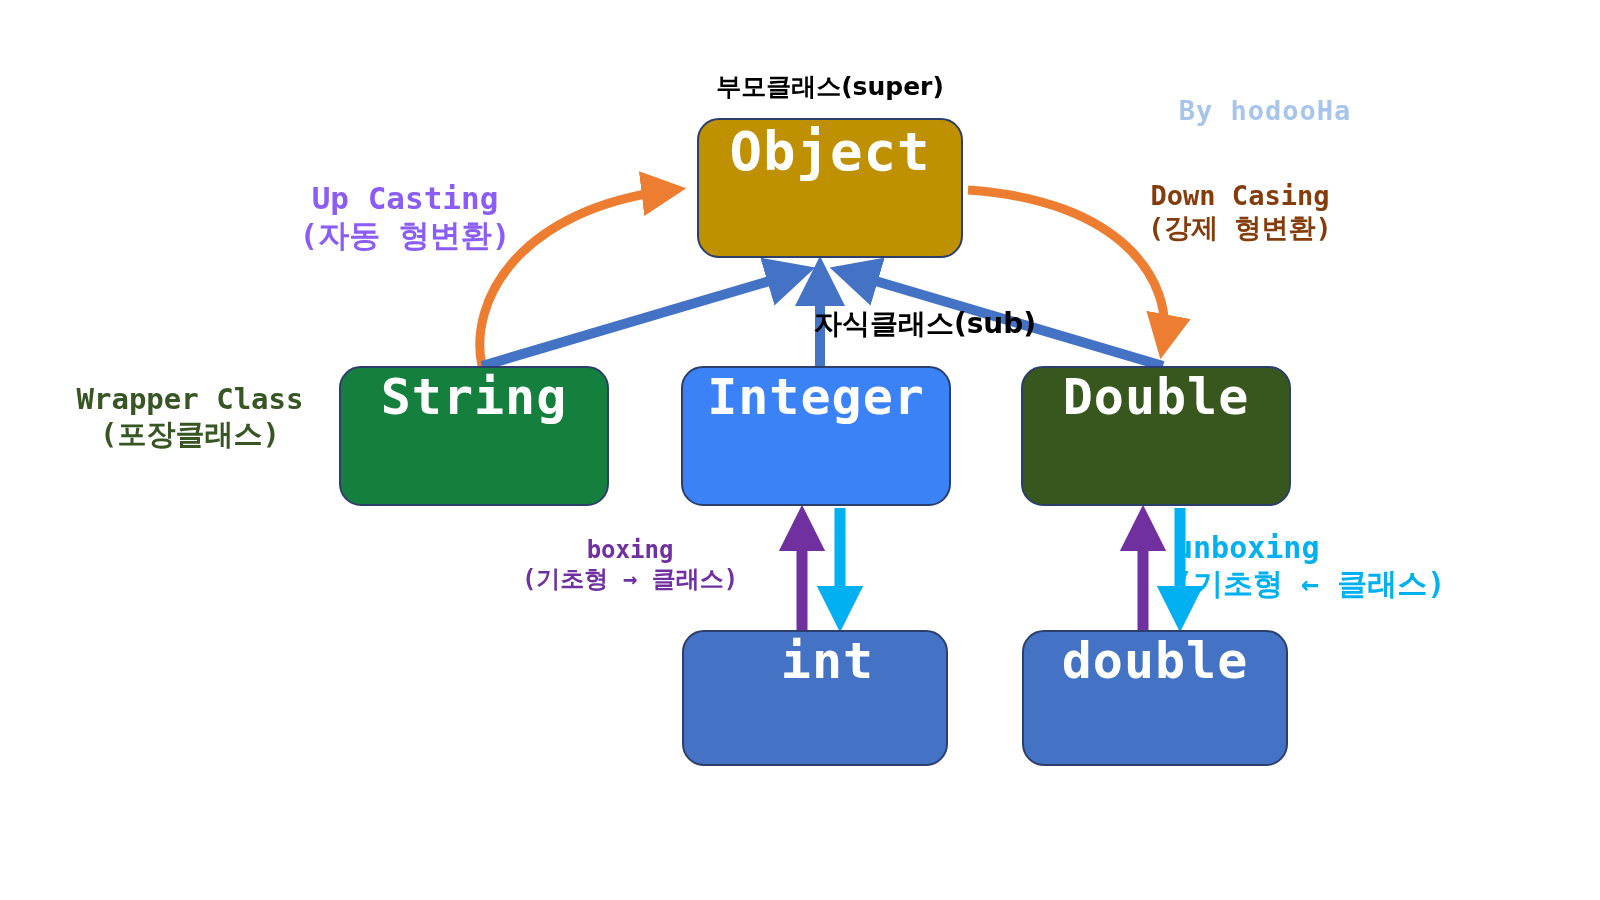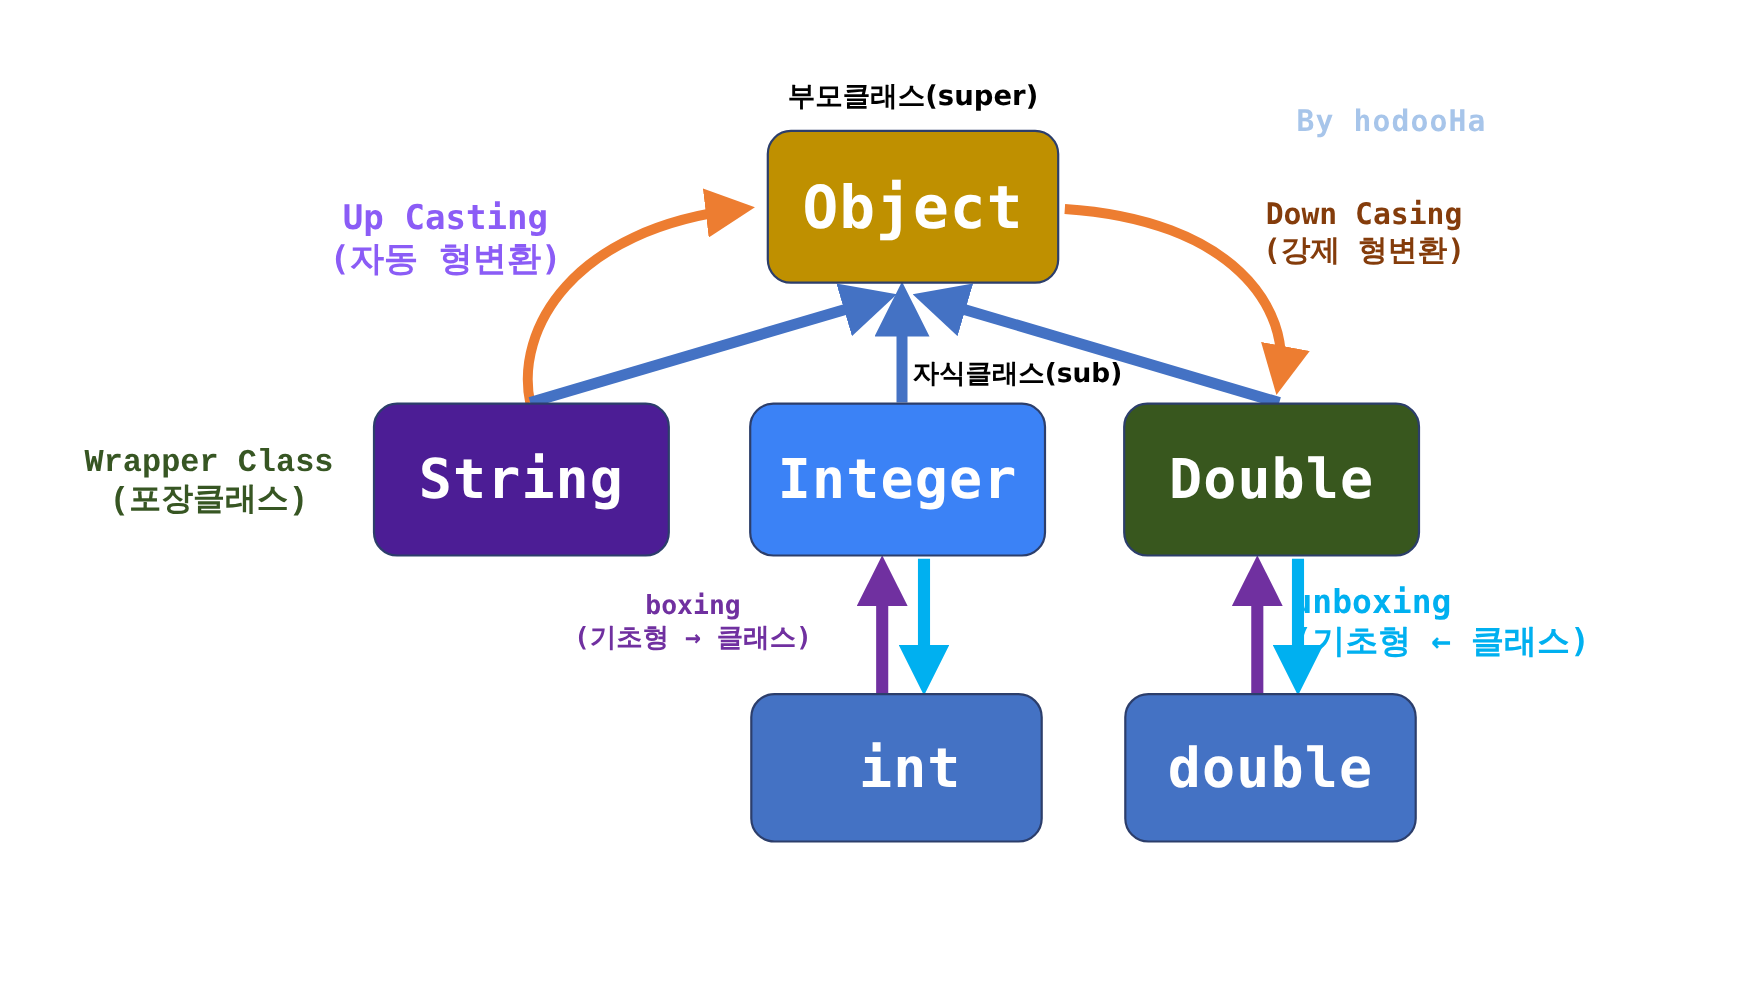--- a/index.html
+++ b/index.html
@@ -19,21 +19,21 @@
     position: absolute;
     left: 0;
     top: 0;
     width: 1600px;
     height: 900px;
     pointer-events: none;
   }
   .node {
     position: absolute;
     display: flex;
-    align-items: center;
+    align-items: flex-start;
     justify-content: center;
     border-radius: 22px;
     border: 2px solid #2c3e6b;
     color: #ffffff;
     font-family: "DejaVu Sans Mono", monospace;
     font-weight: bold;
     letter-spacing: 1px;
     box-sizing: border-box;
   }
   .node-object {
@@ -67,47 +67,46 @@
   .lbl-super {
     left: 640px;
     top: 72px;
     width: 380px;
     font-size: 25px;
     color: #000000;
     font-family: "DejaVu Sans", sans-serif;
   }
   .lbl-sub {
     left: 770px;
-    top: 325px;
+    top: 307px;
     width: 310px;
-    font-size: 24px;
+    font-size: 28px;
     color: #000000;
     font-family: "DejaVu Sans", sans-serif;
   }
   .lbl-up {
     left: 260px;
     top: 180px;
     width: 290px;
     font-size: 31px;
     color: #8b5cf6;
   }
   .lbl-down {
     left: 1090px;
     top: 180px;
     width: 300px;
     font-size: 27px;
     color: #843C0B;
   }
   .lbl-wrapperclass {
     left: 40px;
-    top: 404px;
+    top: 382px;
     width: 300px;
     font-size: 29px;
     color: #375623;
-    font-family: Liberation Mono, monospace;
   }
   .lbl-boxing {
     left: 450px;
     top: 536px;
     width: 360px;
     font-size: 24px;
     color: #7030A0;
   }
   .lbl-unboxing {
     left: 1175px;
@@ -178,21 +177,21 @@
 (자동 형변환)</div>
 
   <div class="lbl lbl-down">Down Casing
 (강제 형변환)</div>
 
   <div class="lbl lbl-sub">자식클래스(sub)</div>
 
   <div class="lbl lbl-wrapperclass">Wrapper Class
 (포장클래스)</div>
 
-  <div class="node node-wrapper" style="left:339px; background:#4c1d95;">
+  <div class="node node-wrapper" style="left:339px; background:#15803d;">
     <span>String</span>
   </div>
 
   <div class="node node-wrapper" style="left:681px; background:#3b82f6;">
     <span>Integer</span>
   </div>
 
   <div class="node node-wrapper" style="left:1021px; background:#38571E;">
     <span>Double</span>
   </div>

